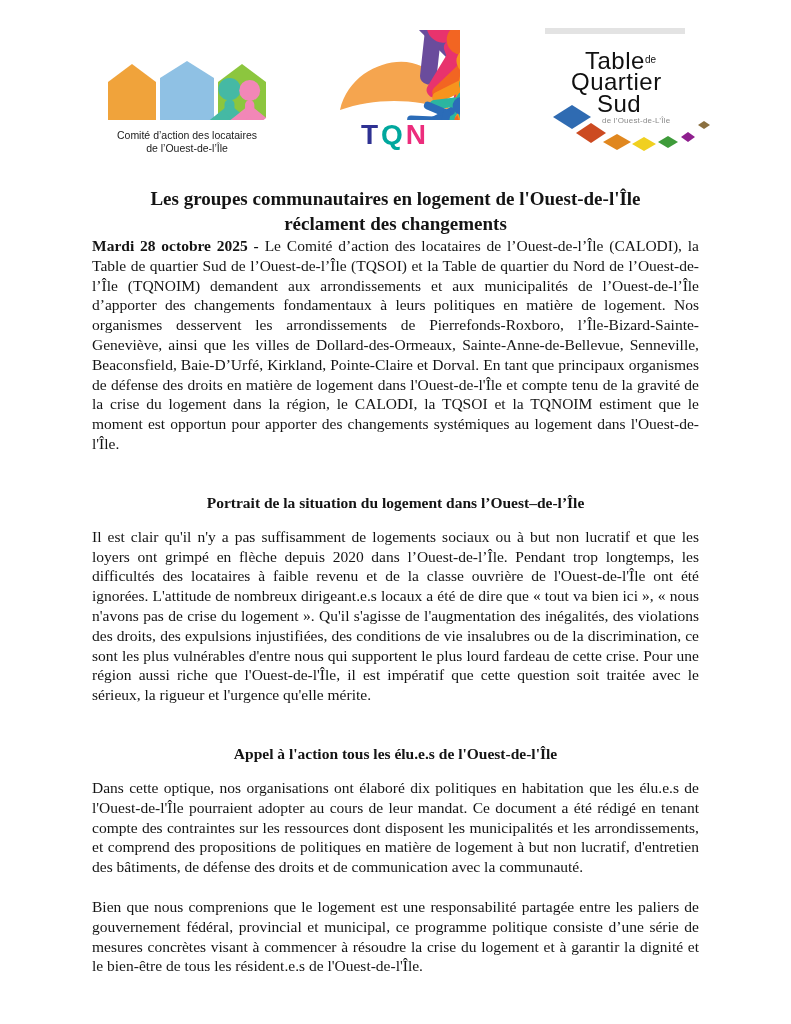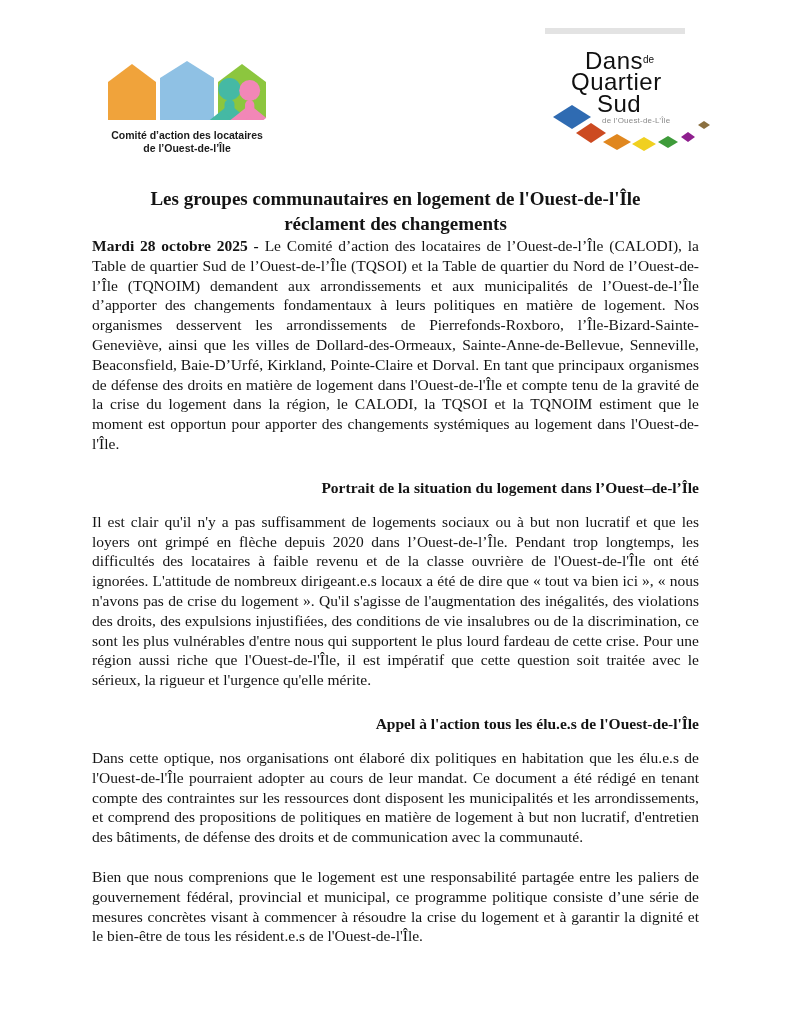--- a/index.html
+++ b/index.html
@@ -4,41 +4,41 @@
 <style>
   html,body{margin:0;padding:0;background:#ffffff;}
   body{width:791px;height:1024px;font-family:"Liberation Serif",serif;color:#141414;}
   .doc{position:relative;width:791px;height:1024px;box-sizing:border-box;padding:28px 92px 0 92px;overflow:hidden;background:#fff;}
 
   
   .logos{position:relative;height:142px;}
   .logo{position:absolute;}
   .logo-calodi{left:10px;top:30px;width:170px;}
   .calodi-caption{margin-top:5px;text-align:center;font-family:"Liberation Sans",sans-serif;
-    font-weight:bold;font-size:10.5px;line-height:13px;color:#1a1a1a;}
+    font-weight:normal;font-size:10.5px;line-height:13px;color:#1a1a1a;}
   .logo-tqn{left:238px;top:2px;width:130px;text-align:center;}
   .tqn-text{margin-top:-4px;font-family:"Liberation Sans",sans-serif;font-weight:bold;
     font-size:28px;line-height:30px;letter-spacing:3px;}
   .logo-tqsoi{left:453px;top:0;width:172px;height:142px;font-family:"Liberation Sans",sans-serif;}
   .tqsoi-strip{position:absolute;left:0;top:0;width:140px;height:6px;background:#e3e3e3;}
   .tqsoi-line{position:absolute;color:#101010;font-size:24px;line-height:24px;letter-spacing:0.5px;
     font-stretch:condensed;white-space:nowrap;}
   .tqsoi-t1{left:40px;top:20px;}
   .tqsoi-sup{font-size:10px;vertical-align:6px;letter-spacing:0;text-align:center;}
   .tqsoi-t2{left:26px;top:42px;}
   .tqsoi-t3{left:52px;top:64px;}
   .tqsoi-sub{position:absolute;left:57px;top:88px;font-size:8px;color:#8a8a8a;letter-spacing:0.2px;white-space:nowrap;}
   .tqsoi-diamonds{position:absolute;left:0;top:0;width:172px;height:142px;}
 
   
   .kicker{margin:0 0 16px 0;font-size:15.5px;line-height:20px;font-weight:bold;}
   .kicker i{font-weight:bold;}
   .doc-title{margin:16px 18px 0 18px;font-size:19px;line-height:25px;font-weight:bold;text-align:center;}
   .body-par{margin:0 0 20px 0;font-size:15.5px;line-height:19.8px;text-align:justify;}
-  .section-heading{margin:24px 0 14px 0;font-size:15.5px;line-height:20px;font-weight:bold;text-align:right;}
+  .section-heading{margin:39px 0 14px 0;font-size:15.5px;line-height:20px;font-weight:bold;text-align:center;}
 </style>
 </head>
 <body>
 
 <div class="doc">
 
   <svg width="0" height="0" style="position:absolute">
     <symbol id="person" viewBox="0 0 20 26" overflow="visible">
       <circle cx="10" cy="3.6" r="3.6" fill="currentColor"></circle>
       <g stroke="currentColor" stroke-width="3.2" stroke-linecap="round" fill="none">
@@ -63,24 +63,38 @@
         <use href="#person" transform="translate(72 19) scale(1.3)" style="color: rgb(255, 255, 255);"></use>
         <use href="#person" transform="translate(99 22) scale(1.22)" style="color: rgb(91, 143, 217);"></use>
         <use href="#person" transform="translate(126 20) scale(1.3)" style="color: rgb(240, 130, 51);"></use>
       </svg>
       <div class="calodi-caption">
         <div>Comité d’action des locataires</div>
         <div>de l’Ouest-de-l’Île</div>
       </div>
     </div>
 
+    <div class="logo logo-tqn">
+      <svg width="130" height="90" viewBox="0 0 130 90">
+        <path d="M10 80 C 18 44, 56 27, 82 33 C 106 39, 117 58, 119 80 C 84 68, 44 68, 10 80 Z" fill="#F5A54F"></path>
+        <use href="#person" transform="translate(5 16.5) scale(1.5) rotate(-45 10 13)" style="color: rgb(106, 76, 156);"></use>
+        <use href="#person" transform="translate(30.5 4.5) scale(1.35) rotate(-20 10 13)" style="color: rgb(232, 51, 109);"></use>
+        <use href="#person" transform="translate(54 0.5) scale(1.2) rotate(-5 10 13)" style="color: rgb(242, 101, 34);"></use>
+        <use href="#person" transform="translate(75 7) scale(1.0) rotate(12 10 13)" style="color: rgb(247, 148, 29);"></use>
+        <use href="#person" transform="translate(91.5 19) scale(0.85) rotate(32 10 13)" style="color: rgb(43, 181, 160);"></use>
+        <use href="#person" transform="translate(106 32.9) scale(0.7) rotate(62 10 13)" style="color: rgb(43, 108, 184);"></use>
+      </svg>
+      <div class="tqn-text">
+        <span style="color: rgb(46, 49, 146);">T</span><span style="color: rgb(0, 167, 157);">Q</span><span style="color: rgb(236, 45, 124);">N</span>
+      </div>
+    </div>
 
     <div class="logo logo-tqsoi">
       <div class="tqsoi-strip"></div>
-      <div class="tqsoi-line tqsoi-t1"><span>Dans</span><span class="tqsoi-sup">de</span></div>
+      <div class="tqsoi-line tqsoi-t1"><span>Table</span><span class="tqsoi-sup">de</span></div>
       <div class="tqsoi-line tqsoi-t2">Quartier</div>
       <div class="tqsoi-line tqsoi-t3">Sud</div>
       <div class="tqsoi-sub">de l’Ouest-de-L’Île</div>
       <svg class="tqsoi-diamonds" viewBox="0 0 172 142">
         <polygon points="8,89 27,77 46,89 27,101" fill="#2F6BB2"></polygon>
         <polygon points="31,105 46,95 61,105 46,115" fill="#CC4A21"></polygon>
         <polygon points="58,114 72,106 86,114 72,122" fill="#E0871F"></polygon>
         <polygon points="87,116 99,109 111,116 99,123" fill="#F0D020"></polygon>
         <polygon points="113,114 123,108 133,114 123,120" fill="#3E9B3A"></polygon>
         <polygon points="136,109 143,104 150,109 143,114" fill="#8E1F8E"></polygon>

